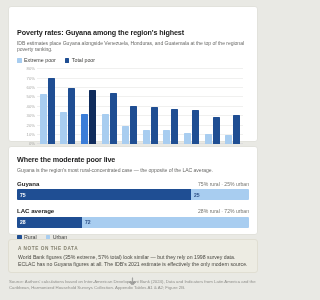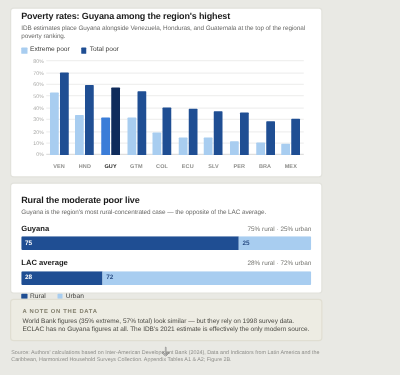--- a/index.html
+++ b/index.html
@@ -14,21 +14,21 @@
   .card {
     position: absolute; left: 8px; right: 8px;
     background: #ffffff;
     border: 1px solid #e2e2dc;
     border-radius: 3px;
   }
   #card-chart { top: 6px; height: 136px; }
   #card-rural { top: 146px; height: 89px; }
   #card-note  { top: 239px; height: 34px; background: #edece3; border-color: #e0ded2; }
 
-  .pad { padding: 1px 8px 0 8px; }
+  .pad { padding: 21px 8px 0 8px; }
 
   .h1 {
     font-size: 7.2px; font-weight: bold; color: #1b1b1b;
     letter-spacing: -0.1px; line-height: 9px;
   }
   .sub {
     font-size: 5.1px; color: #6a6a68; line-height: 6.4px;
     margin-top: 2.5px; letter-spacing: -0.05px;
   }
 
@@ -207,21 +207,21 @@
             <div class="xl">PER</div>
             <div class="xl">BRA</div>
             <div class="xl">MEX</div>
           </div>
       </div>
     </div>
   </div>
 
   <div class="card" id="card-rural">
     <div class="pad" style="padding-top:8px;">
-      <div class="h1">Rural the moderate poor live</div>
+      <div class="h1">Where the moderate poor live</div>
       <div class="sub">Guyana is the region's most rural-concentrated case — the opposite of the LAC average.</div>
 
       <div id="rural-rows">
           <div class="row-head">
             <div class="row-name">Guyana</div>
             <div class="row-meta">75% rural · 25% urban</div>
           </div>
           <div class="stack">
             <div class="seg rural" style="width: 75%; background: rgb(31, 78, 147);">75</div>
             <div class="seg urban" style="width: 25%; background: rgb(168, 205, 240);">25</div>

